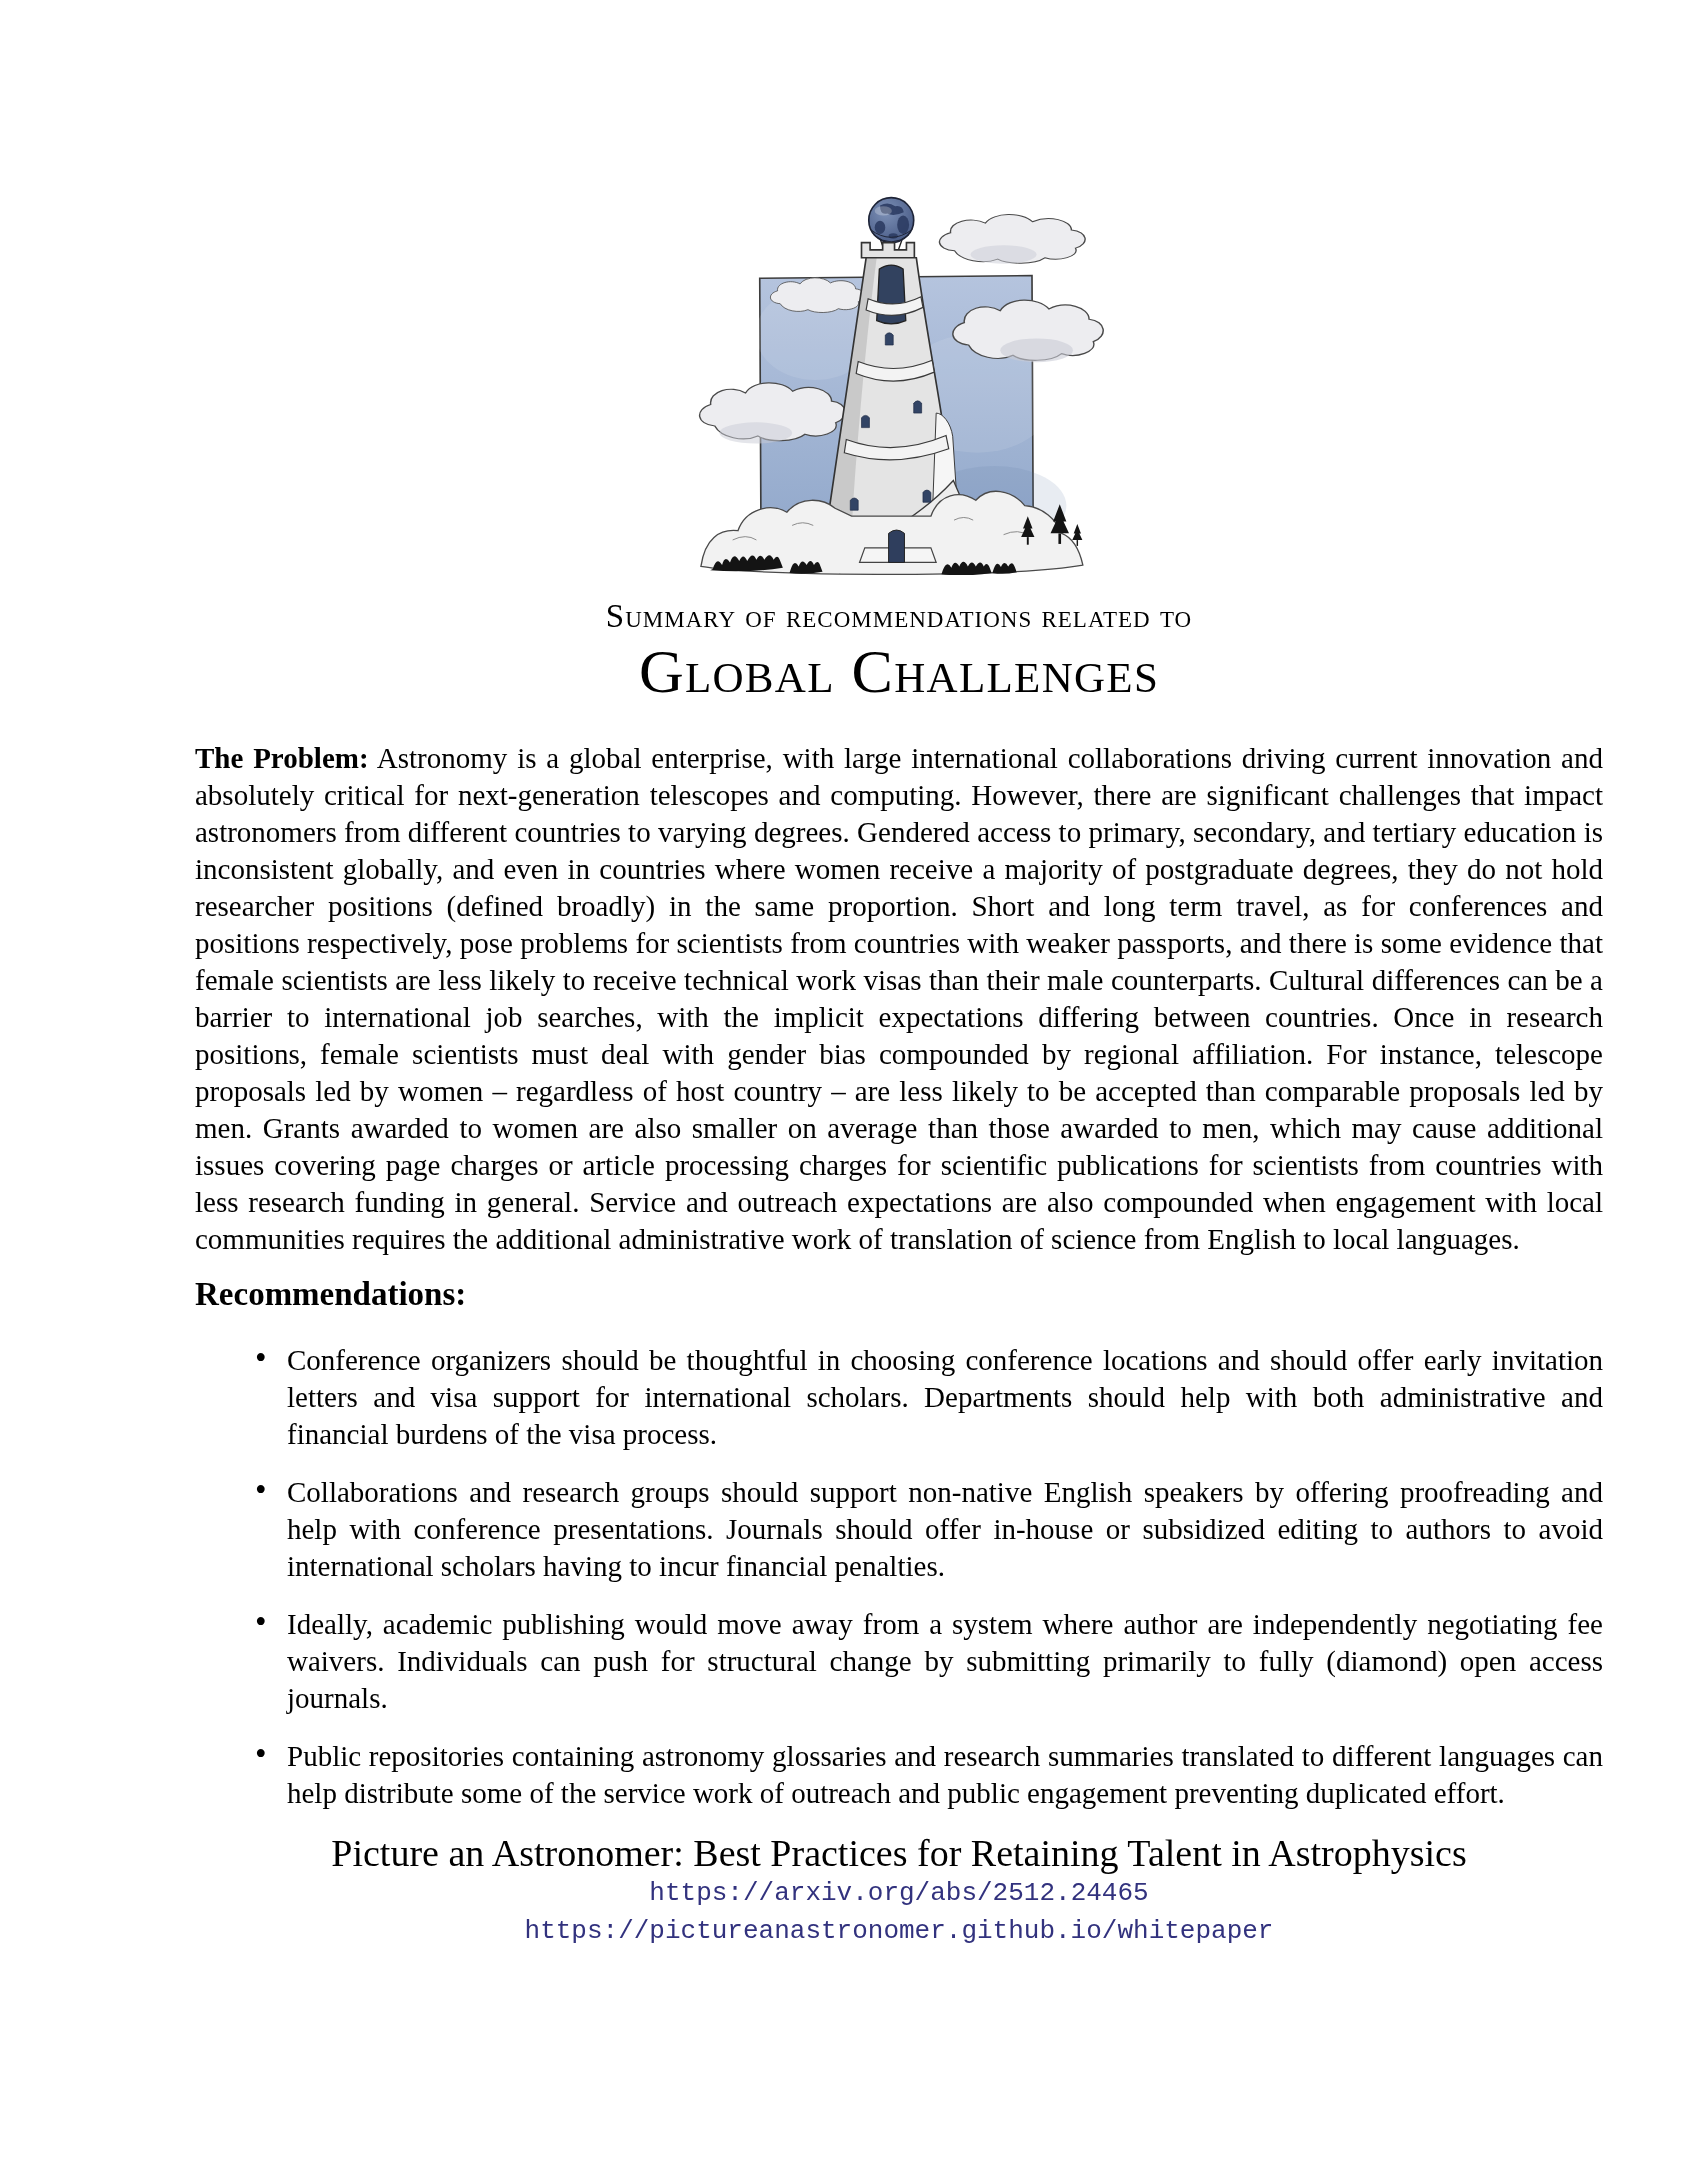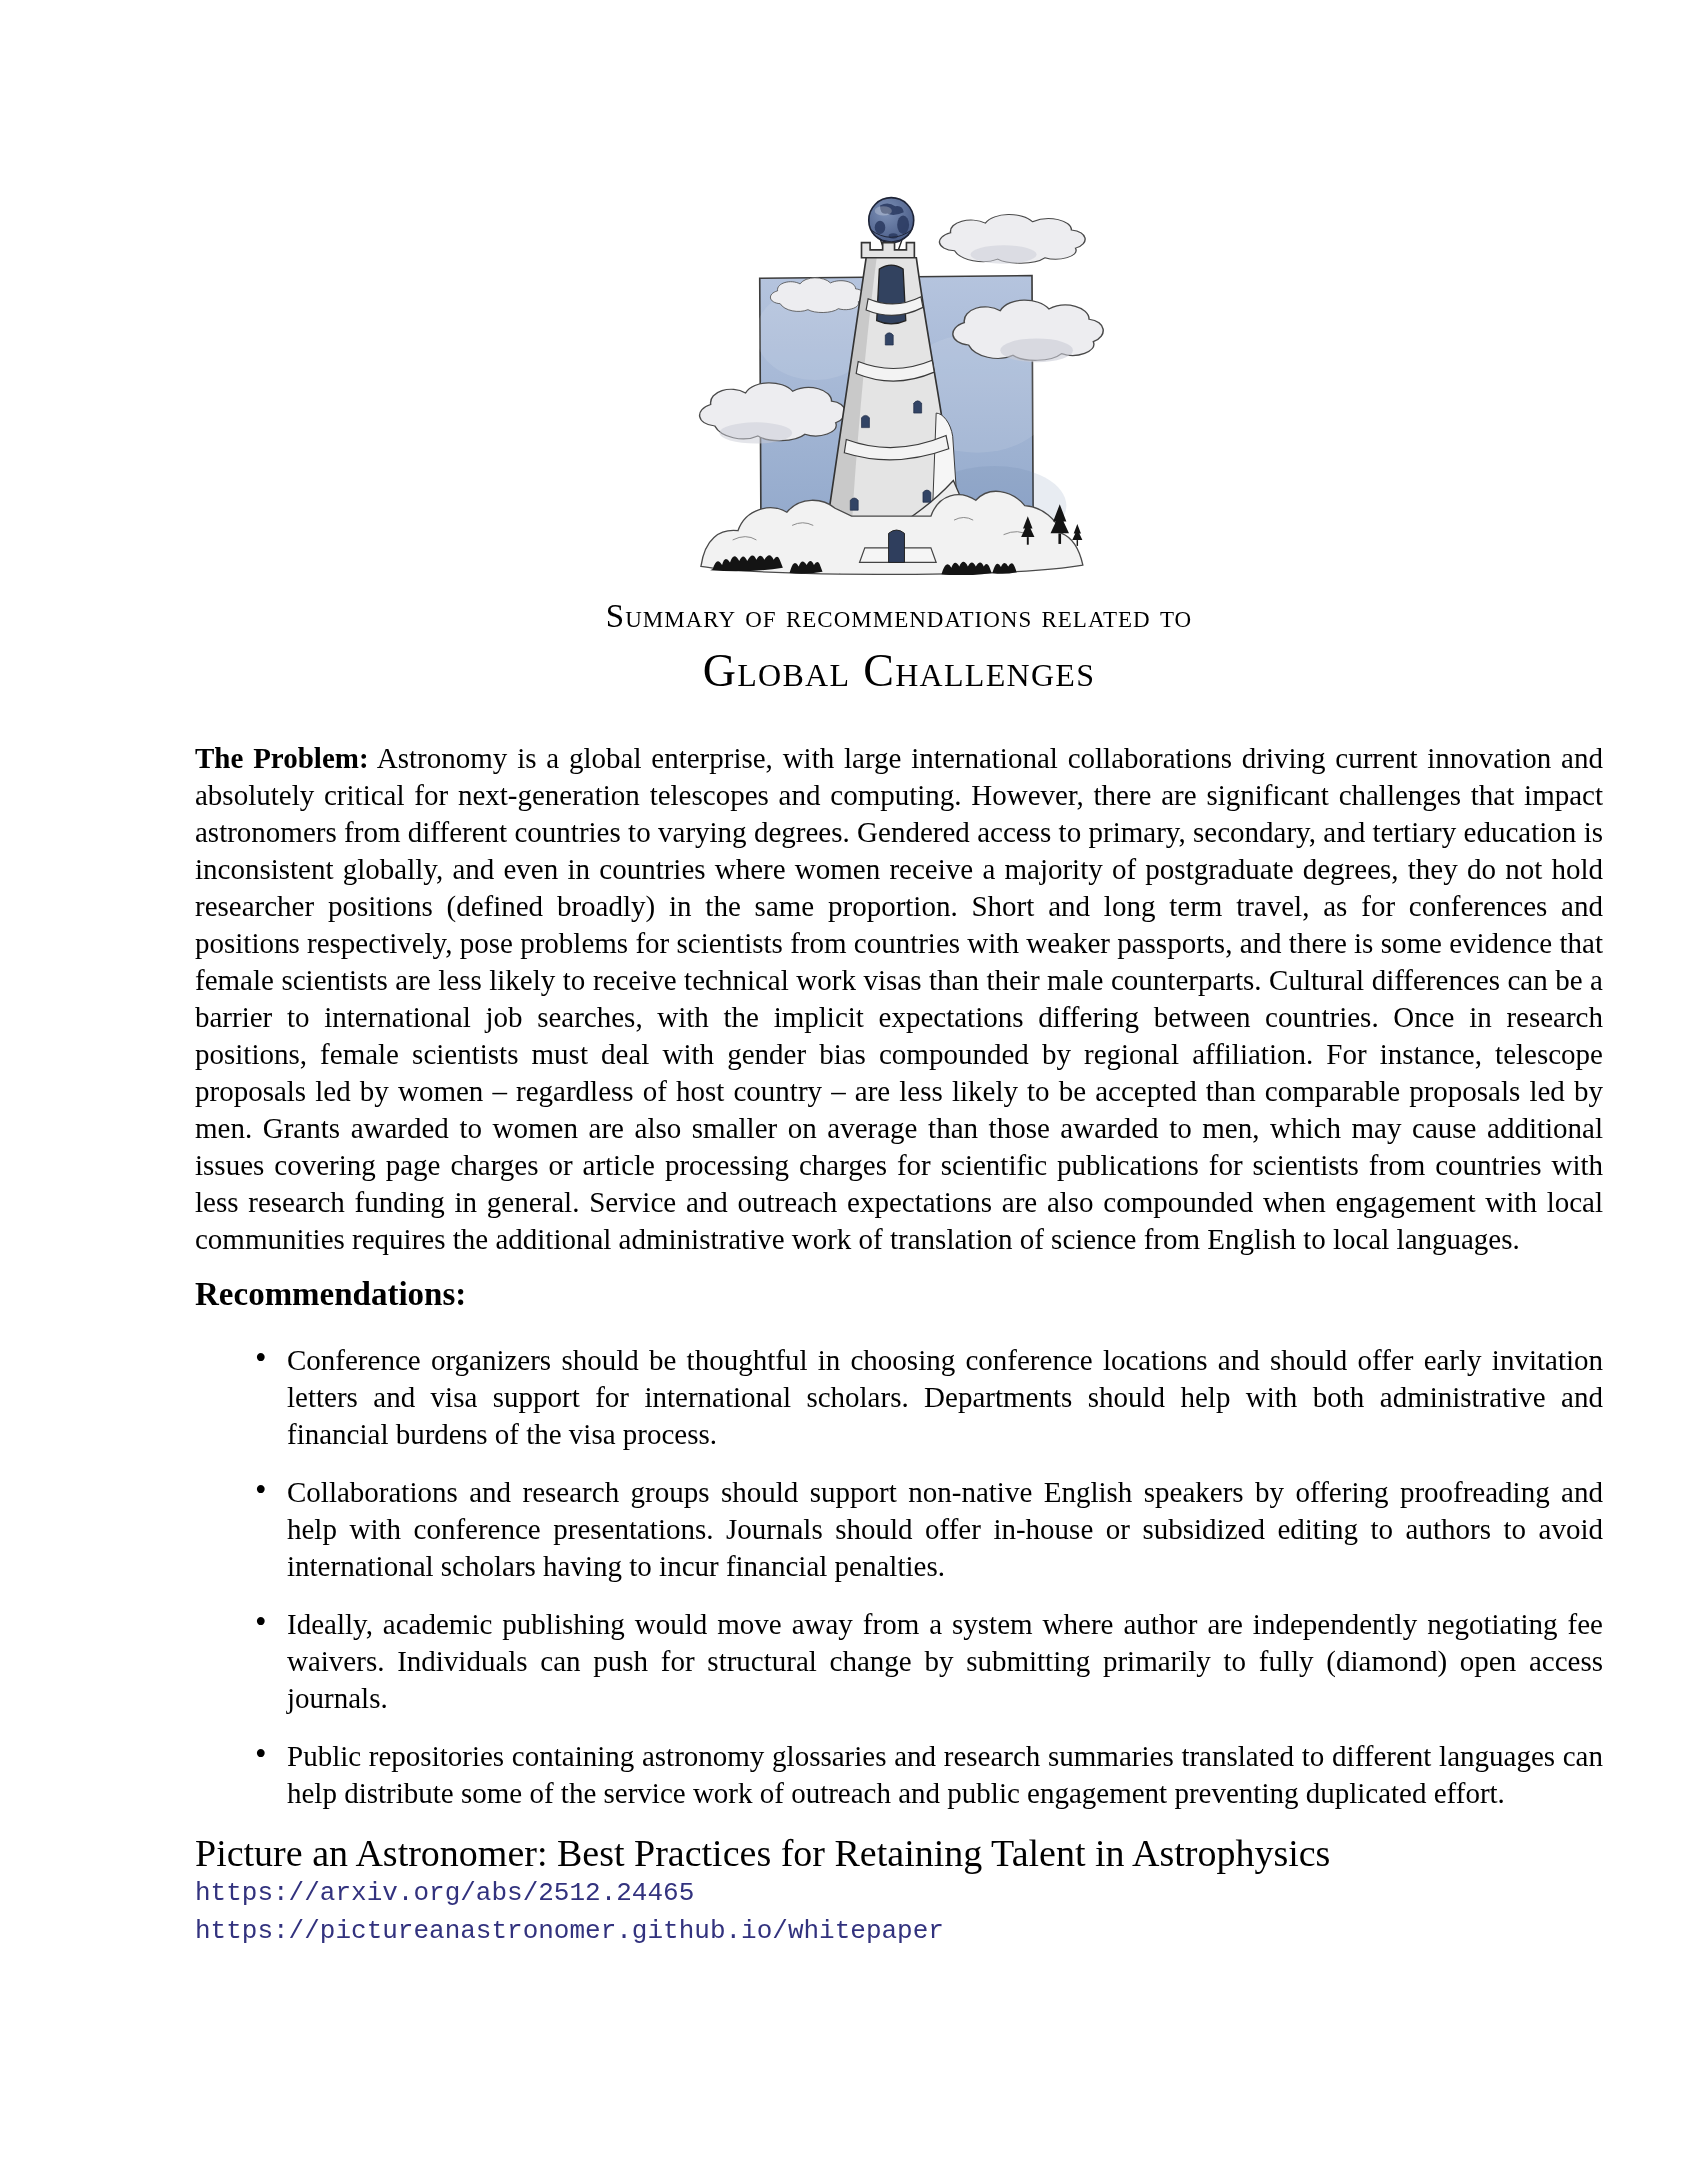--- a/index.html
+++ b/index.html
@@ -9,34 +9,34 @@
     background:#ffffff;color:#000000;
     font-family:"Liberation Serif","DejaVu Serif",serif;
   }
   .illustration{width:413px;height:380px;margin:0 auto;}
   .kicker{
     text-align:center;font-variant:small-caps;font-size:33px;line-height:36px;
     margin-top:22.5px;letter-spacing:1px;
   }
   .title{
     text-align:center;font-variant:small-caps;font-weight:normal;
-    font-size:46px;line-height:66px;margin:4px 0 0 0;letter-spacing:1.3px;
+    font-size:62px;line-height:66px;margin:4px 0 0 0;letter-spacing:1.3px;
   }
   .problem{margin:36px 0 0 0;font-size:29px;line-height:37px;text-align:justify;}
   .problem b{font-weight:bold;}
   .rec-heading{margin-top:18px;font-size:33px;line-height:37px;font-weight:bold;}
   .rec-list{list-style:none;margin:29px 0 0 0;padding:0 0 0 76px;}
   .rec-list li{
     position:relative;font-size:29px;line-height:37px;text-align:justify;
     margin:0 0 21px 16px;
   }
   .rec-list li::before{
     content:"\2022";position:absolute;left:-32px;top:-1.3px;font-size:33px;
   }
-  .footer{margin-top:17px;text-align:left;}
+  .footer{margin-top:17px;text-align:center;}
   .footer-title{font-size:38px;line-height:41px;}
   .footer-link{
     font-family:"Liberation Mono","DejaVu Sans Mono",monospace;
     font-size:26px;line-height:38px;letter-spacing:0;
   }
 </style>
 </head>
 <body>
 
 <div class="page">

